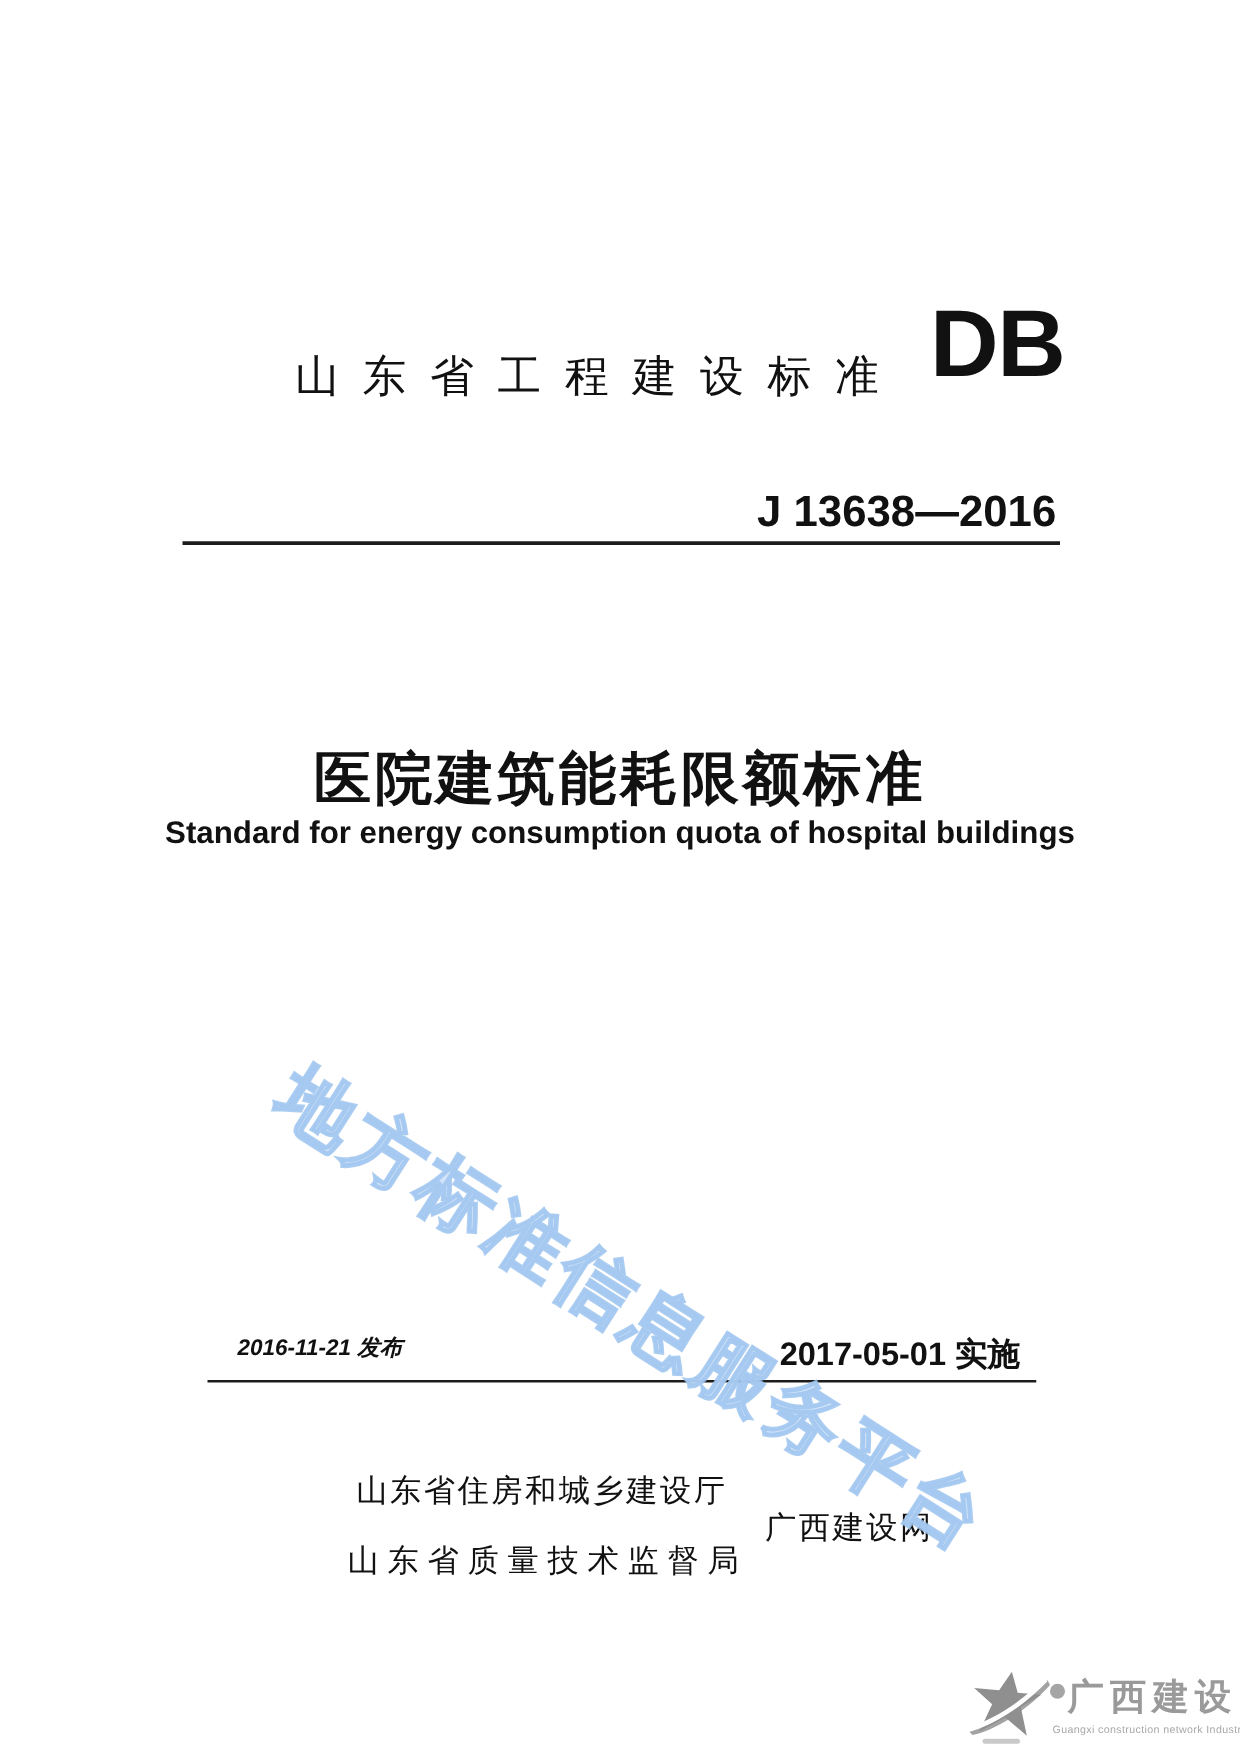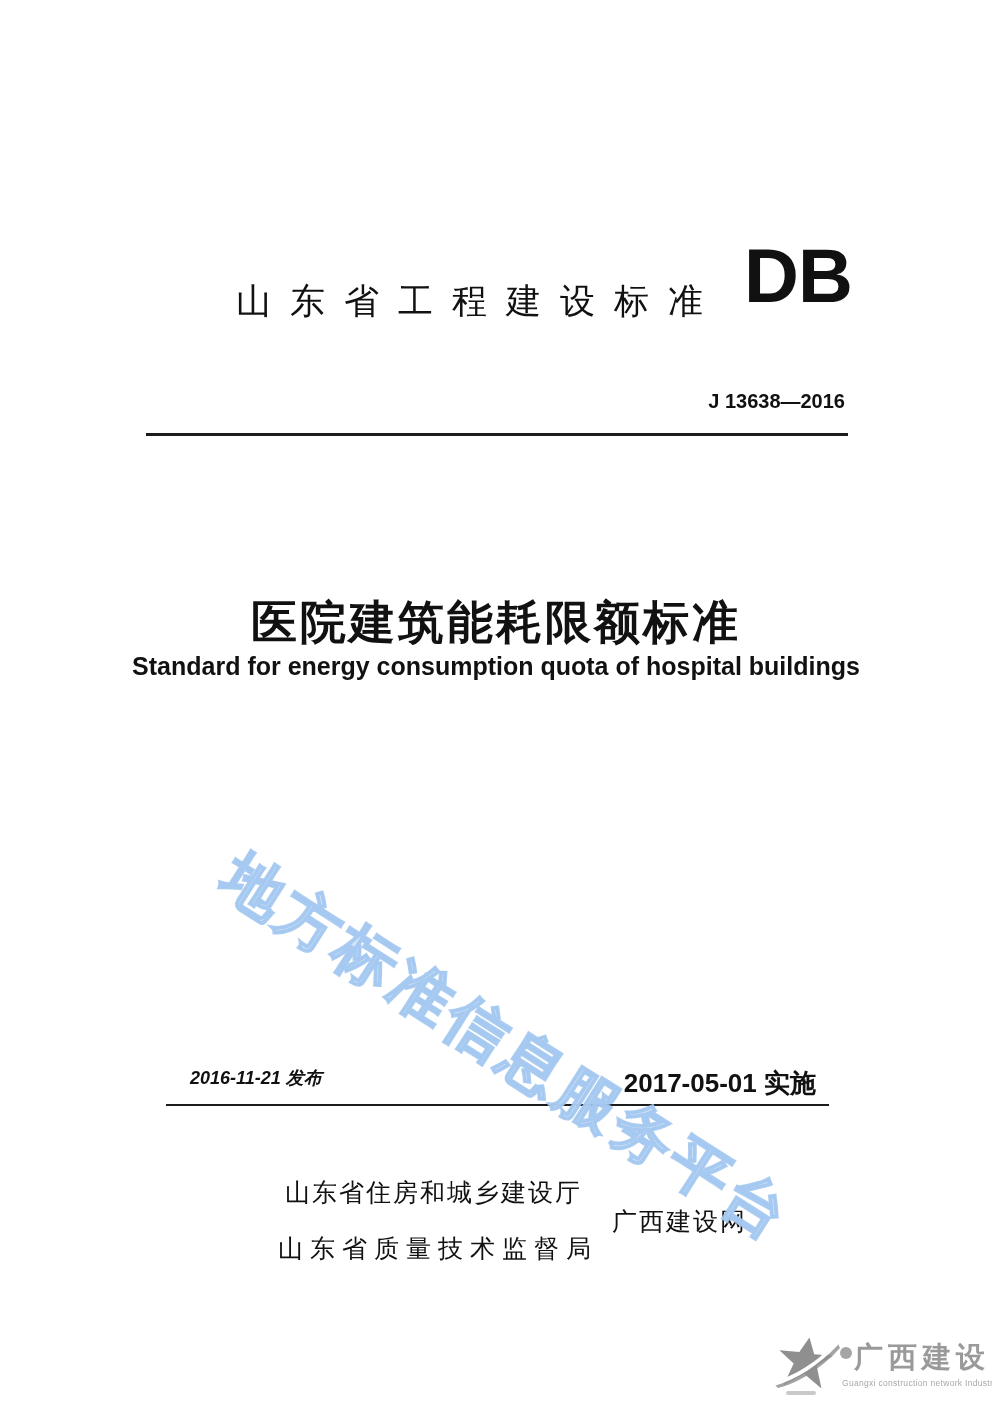--- a/index.html
+++ b/index.html
@@ -21,21 +21,21 @@
     letter-spacing: 19px;
     font-family: "Liberation Sans", sans-serif;
   }
   .db-logo {
     left: 744px; top: 232px;
     font-size: 76px; font-weight: 600;
     letter-spacing: -1px;
     font-family: "Liberation Sans", sans-serif;
   }
   .code-left  { left: 150px; top: 390px; font-size: 27px; font-weight: 700; }
-  .code-right { right: 147px; top: 390px; font-size: 20px; font-weight: 700; }
+  .code-right { right: 147px; top: 390px; font-size: 35px; font-weight: 700; }
   .rule-top    { left: 146px; top: 433px; width: 702px; height: 3px; background: #1c1c1c; }
 
   
   .title-zh {
     left: 0; right: 0; top: 592px; text-align: center;
     font-size: 46px; font-weight: 700; letter-spacing: 3px;
     font-family: "DejaVu Serif", "Liberation Serif", serif;
   }
   .title-en {
     left: 0; right: 0; top: 652px; text-align: center;

